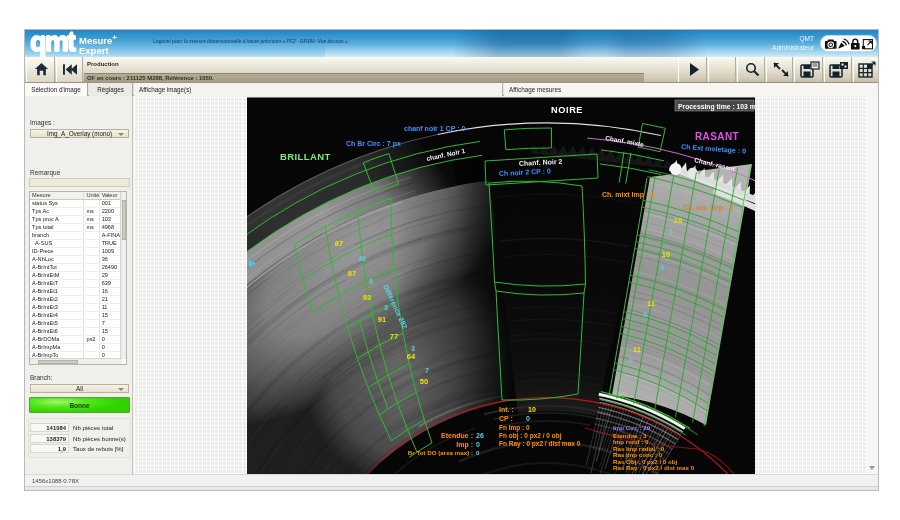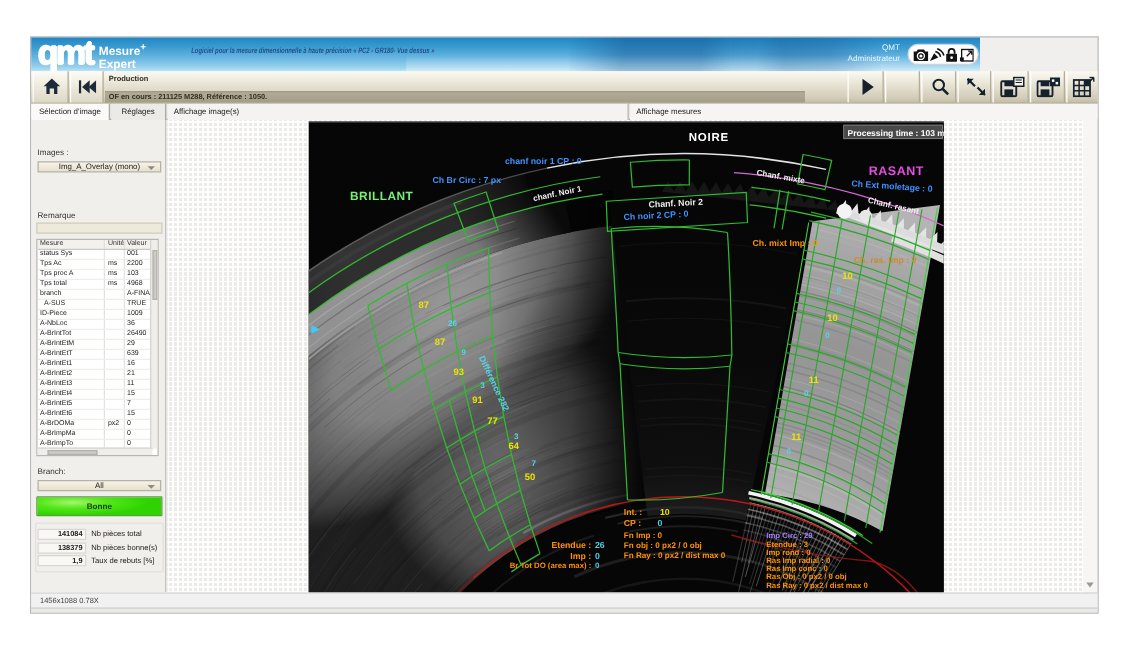--- a/index.html
+++ b/index.html
@@ -1,18 +1,18 @@
 <!DOCTYPE html>
 <html><head><meta charset="utf-8"><style>
 *{margin:0;padding:0;box-sizing:border-box}
 body{width:900px;height:520px;background:#fff;font-family:"Liberation Sans",sans-serif;position:relative;overflow:hidden}
 #app{position:absolute;left:25px;top:30px;width:853px;height:460px;background:#f0efed;box-shadow:0 0 0 1px #b9b9b9}
 .abs{position:absolute}
 
-#hdr{left:0;top:0;width:759px;height:27px;background:linear-gradient(180deg,#1f86c4 0%,#3d9cd0 30%,#6ab7e2 62%,#9dd3ee 90%,#bce4f6 100%);overflow:hidden}
+#hdr{left:0;top:0;width:853px;height:27px;background:linear-gradient(180deg,#1f86c4 0%,#3d9cd0 30%,#6ab7e2 62%,#9dd3ee 90%,#bce4f6 100%);overflow:hidden}
 #hdr .fac1{left:430px;top:0;width:150px;height:27px;background:linear-gradient(100deg,rgba(20,90,150,0) 0%,rgba(20,90,150,.5) 30%,rgba(20,90,150,.5) 70%,rgba(20,90,150,0) 100%)}
 #hdr .fac2{left:560px;top:0;width:120px;height:27px;background:linear-gradient(80deg,rgba(30,100,160,0) 0%,rgba(25,95,155,.45) 35%,rgba(30,100,160,.4) 65%,rgba(30,100,160,0) 100%)}
 #hdr .fac3{left:300px;top:14px;width:560px;height:13px;background:linear-gradient(180deg,rgba(255,255,255,0) 0%,rgba(255,255,255,.35) 100%)}
 #logo{left:5px;top:-3px;font-weight:bold;font-size:27px;color:#fff;letter-spacing:-1.8px;text-shadow:0.7px 0 0 #fff,-0.7px 0 0 #fff,0 0.7px 0 #fff,0 -0.7px 0 #fff,0.5px 0.5px 0 #fff}
 #logot{left:54px;top:3px;color:#fff;font-weight:bold;font-size:9.5px;line-height:9.5px;letter-spacing:0}
 #logot sup{font-size:8px}
 #slogan{left:128px;top:7px;font-style:italic;font-weight:bold;font-size:6.2px;color:#26508c;white-space:nowrap;transform:scaleX(0.76);transform-origin:0 0}
 #acct{right:64px;top:4px;color:#eaf6ff;font-size:6.5px;text-align:right;line-height:9px}
 #pill{right:1px;top:5px;width:57px;height:17px;background:#fdfdfd;border-radius:8px;border:1px solid #ccd5da;display:flex;align-items:center;justify-content:space-around;padding:0 3px}
 

